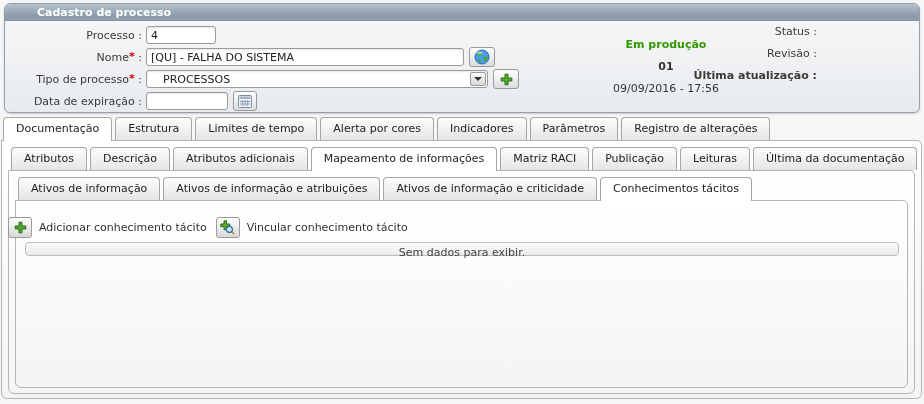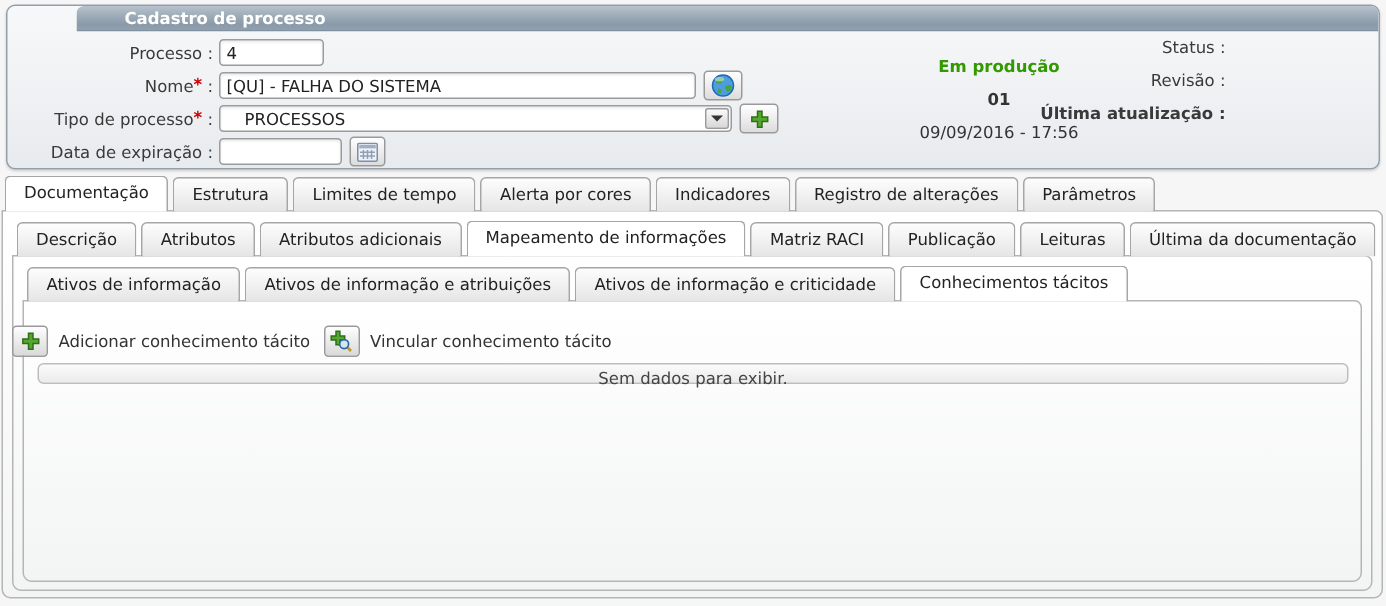--- a/index.html
+++ b/index.html
@@ -21,21 +21,20 @@
     box-shadow:0 1px 2px rgba(0,0,0,.18);
     z-index:1;
   }
   .title-bar{
     height:17px; line-height:17px;
     border-radius:5px 5px 0 0;
     background:linear-gradient(#b7c2cc,#8a9aa9 75%,#90a0ae);
     border-bottom:1px solid #7f91a0;
     color:#fff; font-weight:bold;
     padding-left:32px;
-    margin-left:46px;
   }
   .frow{ position:absolute; left:0; width:560px; height:20px; display:flex; align-items:center; }
   .frow .flabel{ width:137px; text-align:right; color:#3a3a3a; white-space:nowrap; }
   .frow .controls{ margin-left:4px; display:flex; align-items:center; }
   .star{ color:#cc0000; font-weight:bold; position:relative; top:-1px; }
   .tbox{
     height:18px; border:1px solid #9b9b9b; border-radius:3px;
     background:#fff; padding:0 4px; font-size:11px; color:#222;
     font-family:"DejaVu Sans","Liberation Sans",sans-serif;
     box-shadow:inset 0 1px 2px rgba(0,0,0,.10);
@@ -59,21 +58,21 @@
     display:inline-flex; align-items:center; justify-content:center;
     cursor:pointer;
   }
   .info-row{ position:absolute; left:420px; width:478px; height:20px; display:flex; align-items:center;flex-direction:column; }
   .info-row .ilabel{ width:306px; text-align:right; white-space:nowrap; color:#3a3a3a; }
   .info-row .ivalue{ margin-left:4px; white-space:nowrap; }
   .bold{ font-weight:bold; }
   .status-green{ color:#339900; font-weight:bold; }
 
   
-  .tabrow{ position:absolute; display:flex; align-items:flex-end; gap:3px; }
+  .tabrow{ position:absolute; display:flex; gap:3px; }
   .tab{
     height:23px; line-height:21px; padding:0 12px;
     border:1px solid #a6a6a6; border-bottom:none;
     border-radius:4px 4px 0 0;
     background:linear-gradient(#fdfdfd,#e5e5e5);
     color:#222; white-space:nowrap; cursor:pointer;
   }
   .tab.active{ height:24px; line-height:22px; background:#fff; }
   #tabrow1{ left:3px;  top:117px; height:24px; z-index:2; }
   #tabrow2{ left:11px; top:147px; height:24px; z-index:4; }
@@ -183,28 +182,28 @@
     <span class="ivalue">09/09/2016 - 17:56</span>
   </div>
 </div>
 
 <div class="tabrow" id="tabrow1">
   <div class="tab active">Documentação</div>
   <div class="tab">Estrutura</div>
   <div class="tab">Limites de tempo</div>
   <div class="tab">Alerta por cores</div>
   <div class="tab">Indicadores</div>
+  <div class="tab">Parâmetros</div>
   <div class="tab">Registro de alterações</div>
-  <div class="tab">Parâmetros</div>
 </div>
 <div class="panel" id="panel1"></div>
 
 <div class="tabrow" id="tabrow2">
+  <div class="tab">Atributos</div>
   <div class="tab">Descrição</div>
-  <div class="tab">Atributos</div>
   <div class="tab">Atributos adicionais</div>
   <div class="tab active">Mapeamento de informações</div>
   <div class="tab">Matriz RACI</div>
   <div class="tab">Publicação</div>
   <div class="tab">Leituras</div>
   <div class="tab">Última da documentação</div>
 </div>
 <div class="panel" id="panel2"></div>
 
 <div class="tabrow" id="tabrow3">

